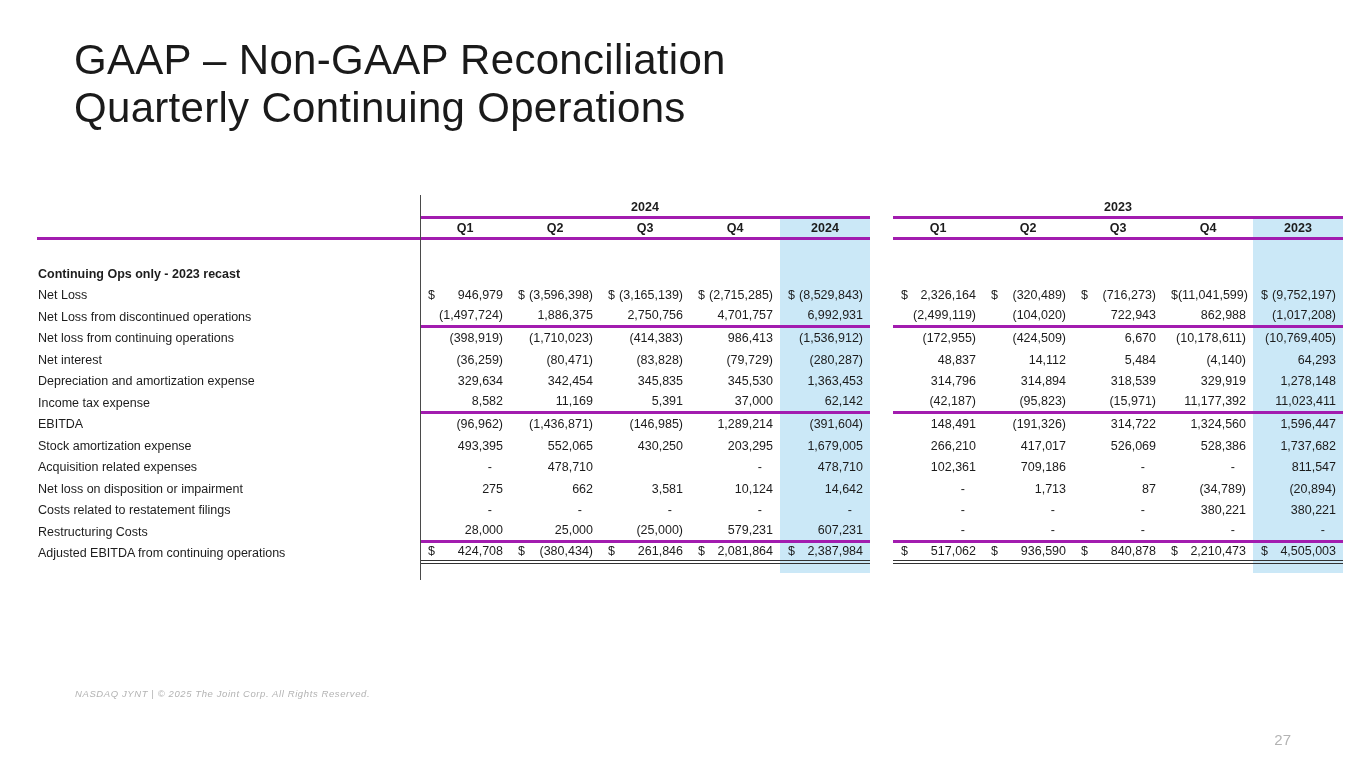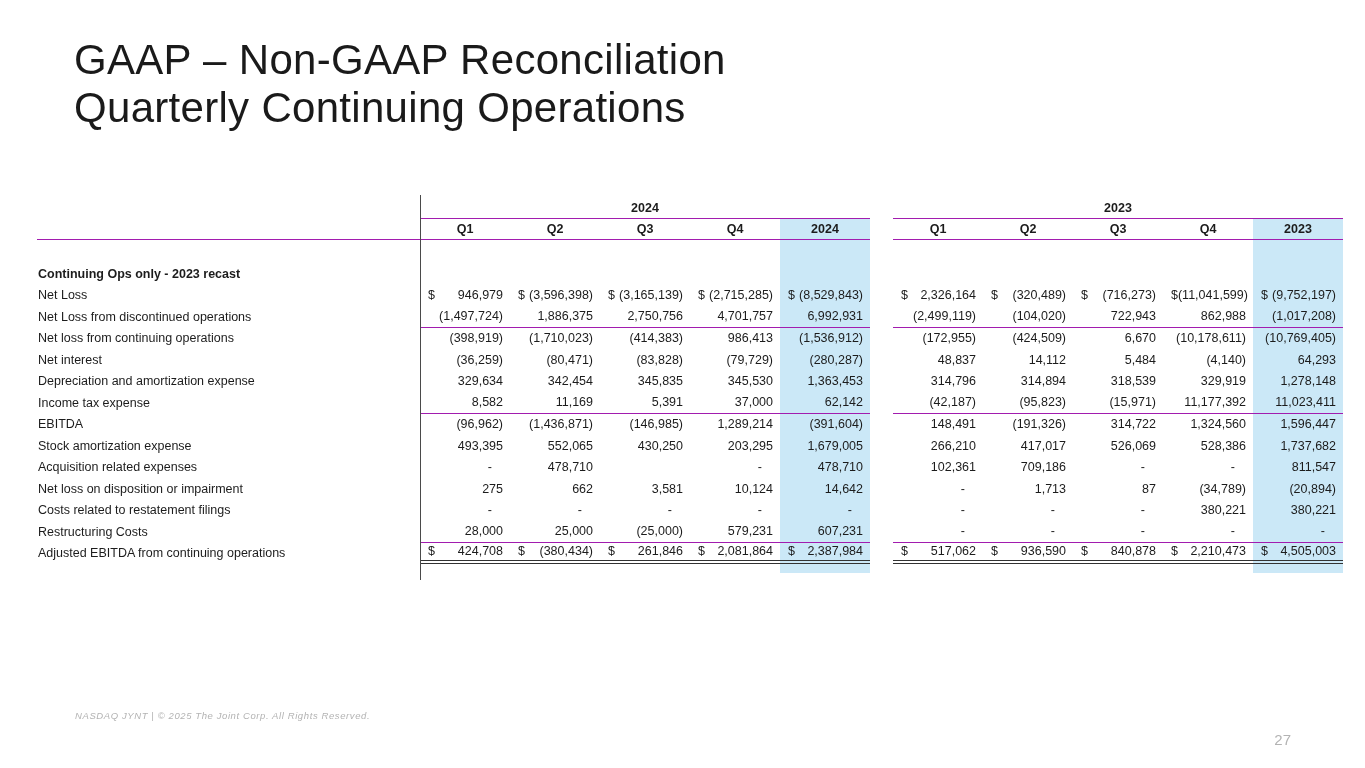--- a/index.html
+++ b/index.html
@@ -56,27 +56,27 @@
     grid-template-rows: 22px 21px 23px repeat(14, 21.5px) 9px;
     font-size: 12.5px;
   }
   .cell { overflow: visible; white-space: nowrap; display: flex; align-items: center; }
   .c-label   { justify-content: flex-start; padding-left: 1px; }
   .c-num     { justify-content: flex-end; padding-right: 7px; }
   .c-cur     { justify-content: space-between; padding-left: 8px; padding-right: 7px; }
   .c-center  { justify-content: center; }
   .c-dash    { padding-right: 18px; }
   .bold      { font-weight: bold; }
-  .bb        { border-bottom: 1px solid #a21caf; }
+  .bb        { border-bottom: 3px solid #a21caf; }
   .bbd       { border-bottom: 4px double #333333; }
 
   
   .footer-left {
     position: absolute;
-    left: 75px; top: 710px;
+    left: 75px; top: 688px;
     font-size: 9.5px;
     font-style: italic;
     letter-spacing: 0.6px;
     color: #b3b3b3;
   }
   .page-number {
     position: absolute;
     right: 74px; top: 731px;
     font-size: 15px;
     color: #b3b3b3;

